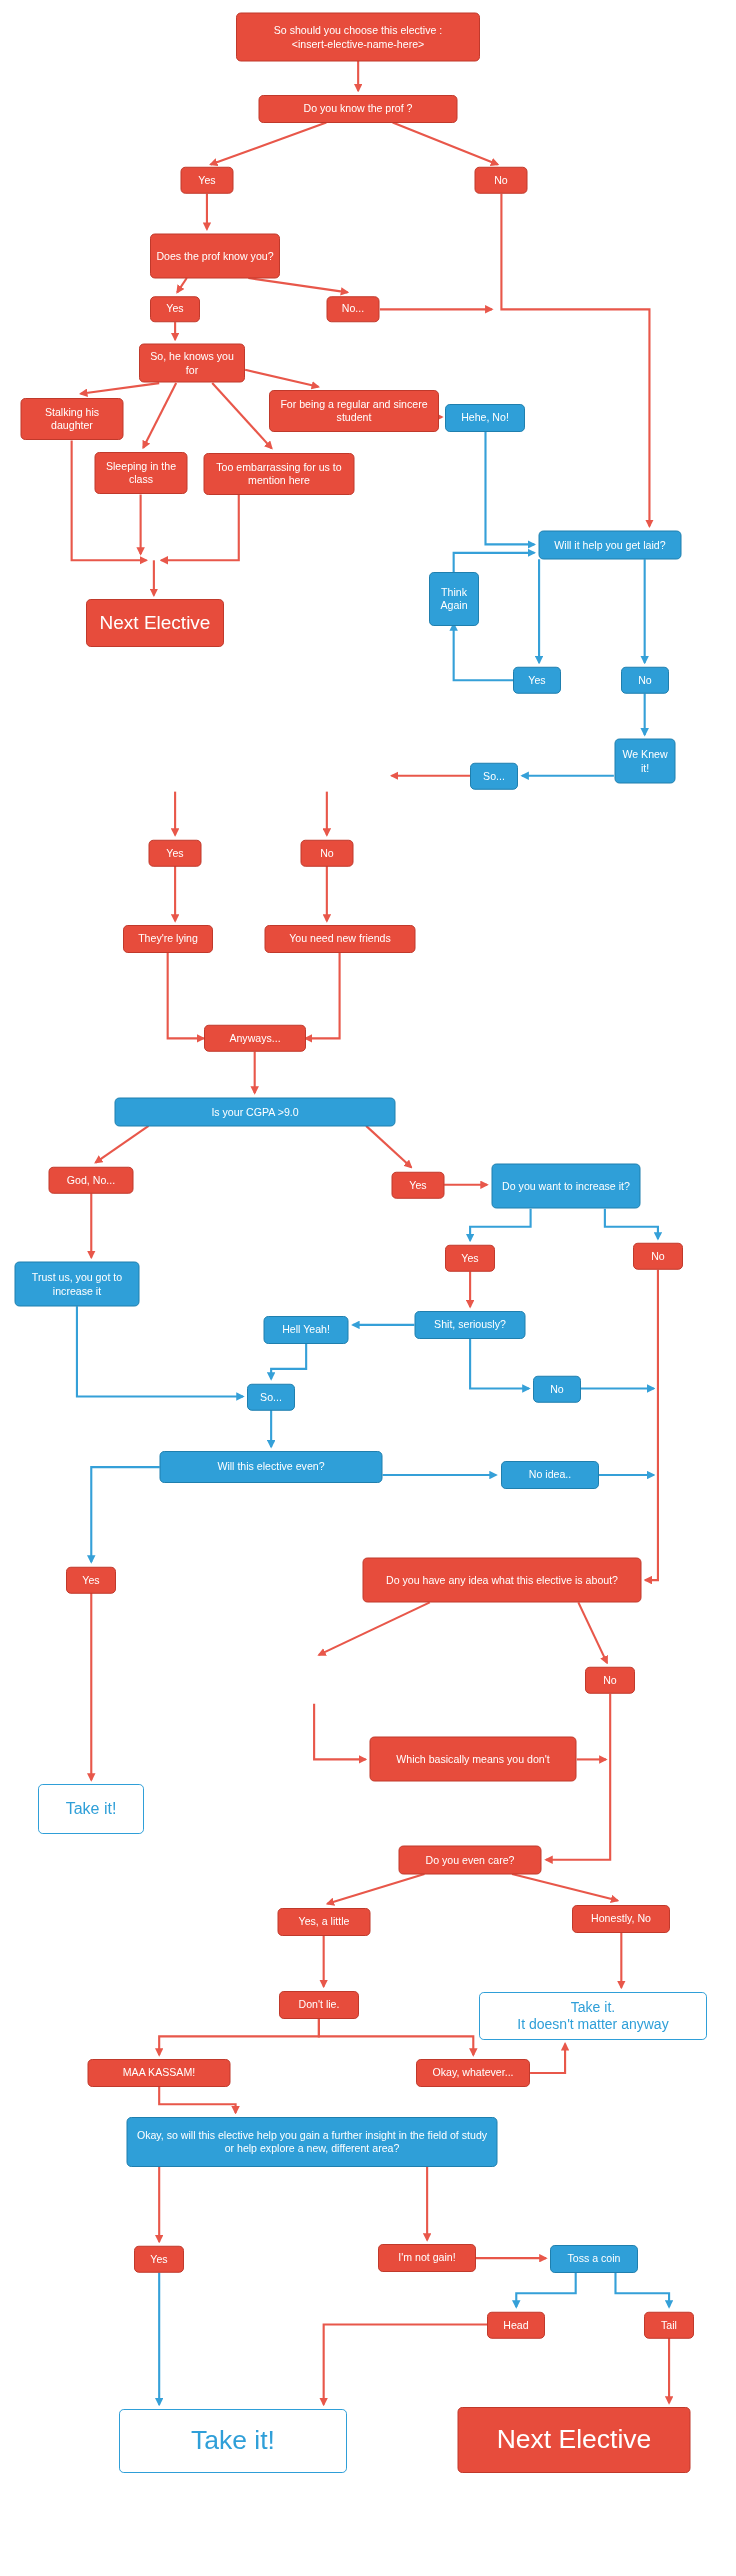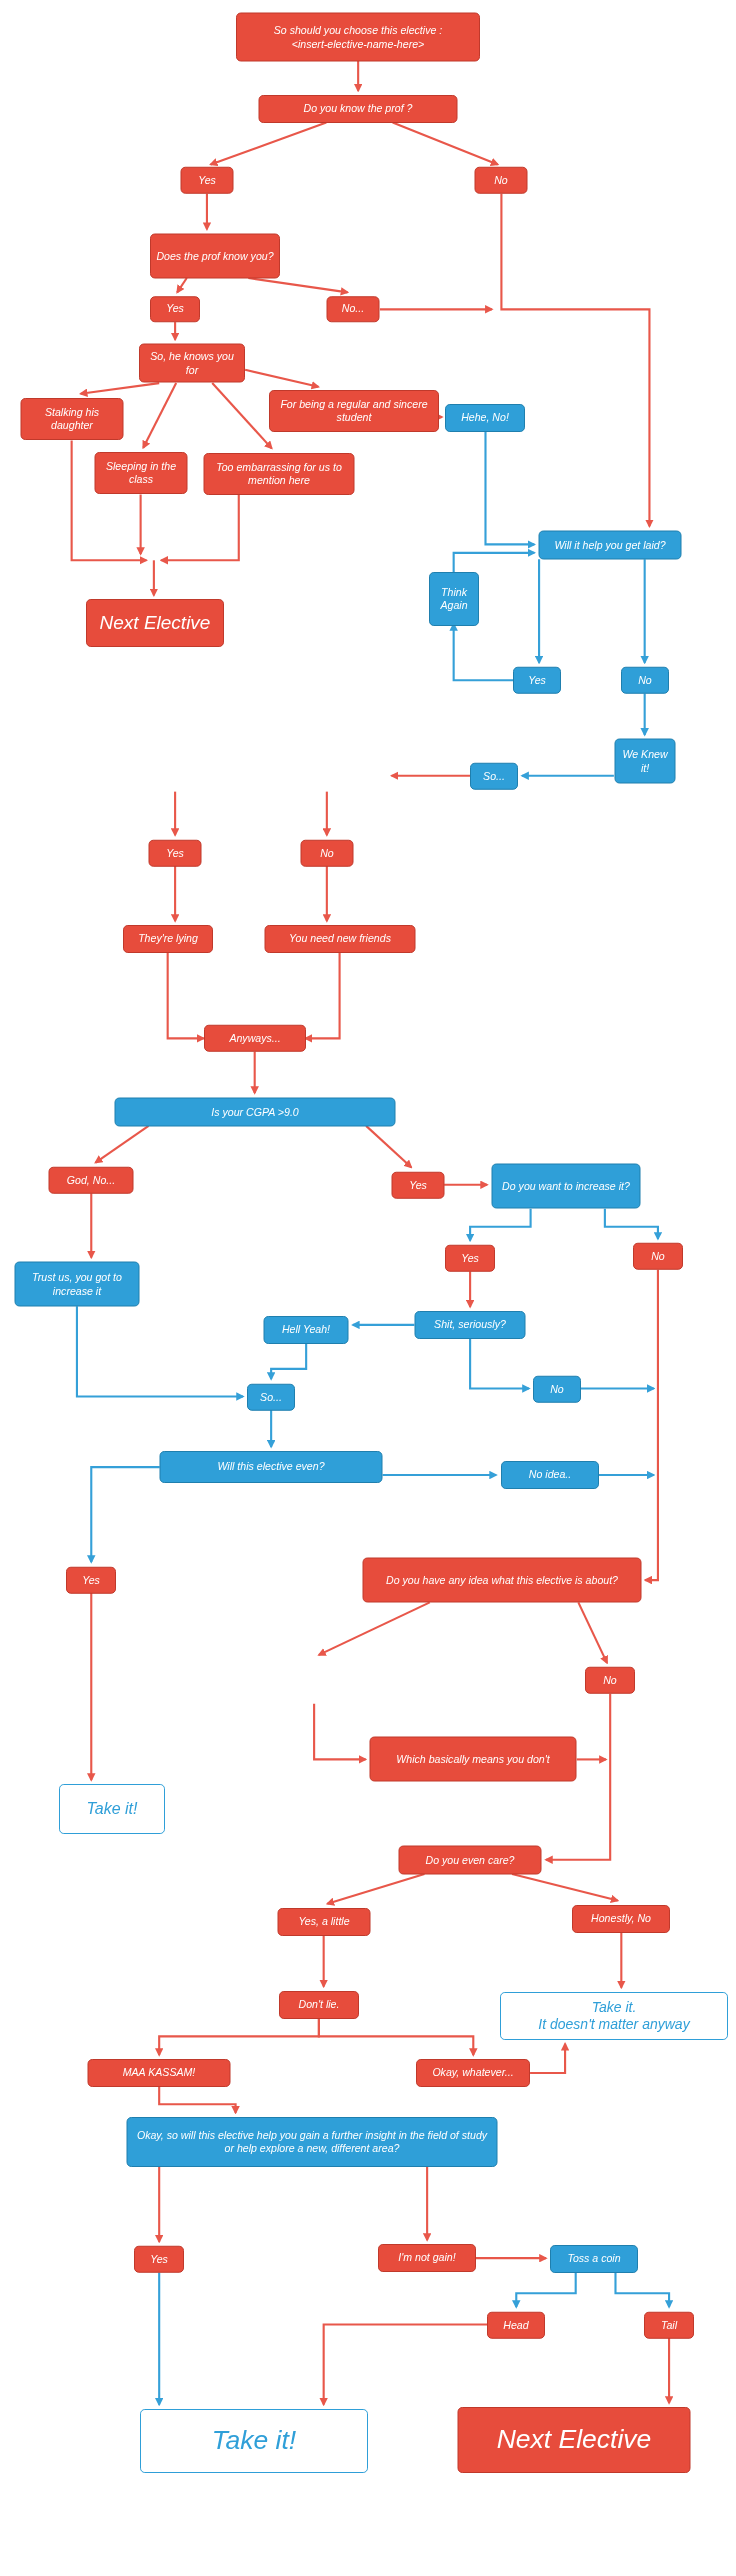--- a/index.html
+++ b/index.html
@@ -3,24 +3,24 @@
 <meta charset="utf-8">
 <style>
   html,body{margin:0;padding:0;background:#fff;}
   body{font-family:"Liberation Sans",sans-serif;}
   .canvas{position:relative;width:737px;height:2576px;background:#ffffff;overflow:hidden;}
   .edges{position:absolute;left:0;top:0;}
   .er{stroke:#e8574a;stroke-width:4;fill:none;}
   .eb{stroke:#35a0d8;stroke-width:4;fill:none;}
   .node{position:absolute;transform:translate(-50%,-50%);display:flex;align-items:center;justify-content:center;
         text-align:center;border-radius:4.8px;color:#fff;font-size:10.6px;line-height:1.25;
-        white-space:pre-line;padding:2.1px 5.3px;box-sizing:border-box;font-style:italic;}
+        white-space:pre-line;padding:2.1px 5.3px;box-sizing:border-box;}
   .red{background:#e74c3c;border:1.1px solid #c0392b;}
   .blue{background:#2f9fd8;border:1.1px solid #1f7fae;}
-  .outline{background:#ffffff;border:1.1px solid #2f9fd8;color:#2f9fd8;margin-left:21px;}
+  .outline{background:#ffffff;border:1.1px solid #2f9fd8;color:#2f9fd8;}
   .f26{font-size:14px;}
   .f30{font-size:16px;}
   .f36{font-size:19px;}
   .f50{font-size:26.5px;}
 </style>
 </head>
 <body>
 
 <div class="canvas">
 

